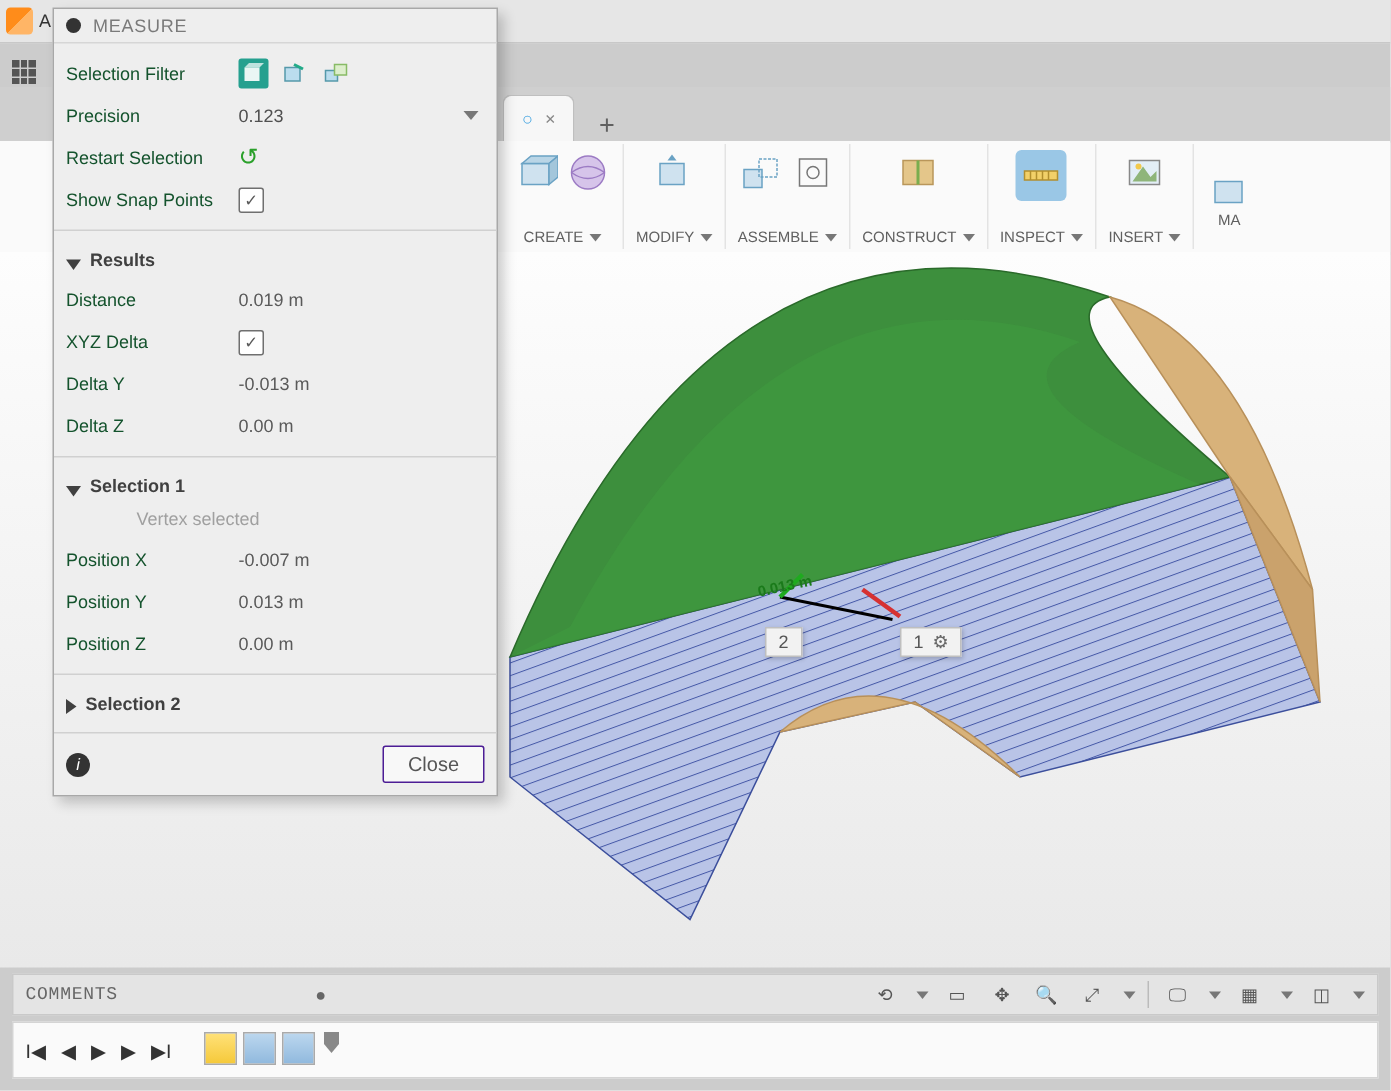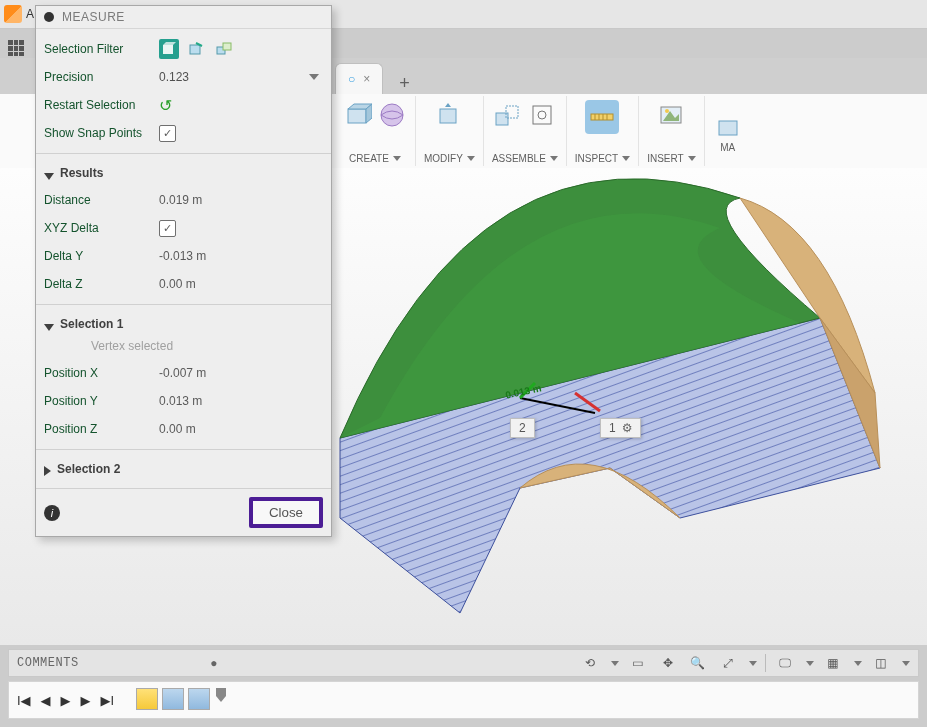--- a/index.html
+++ b/index.html
@@ -219,21 +219,21 @@
   }
   .info-circle {
     width: 16px; height: 16px; border-radius: 50%;
     background: #333; color: #fff;
     display: inline-flex; align-items: center; justify-content: center;
     font-style: italic;
     font-size: 11px;
   }
   .close-btn {
     padding: 4px 16px;
-    border: 4px solid #4c1d95;
+    border: 1px solid #4c1d95;
     background: #f8f8f8;
     color: #555;
     border-radius: 2px;
   }
 
   
   .model {
     position: absolute;
     left: 320px; top: 0; right: 0; bottom: 0;
   }
@@ -380,20 +380,32 @@
         </div>
         <div class="ribbon-icon">
           <svg width="28" height="28">
               <rect x="5" y="5" width="18" height="18" fill="none" stroke="#777"></rect>
               <circle cx="14" cy="14" r="4" fill="none" stroke="#777"></circle>
             </svg>
         </div>
       </div>
       <div class="ribbon-label">
           <span>ASSEMBLE</span>
+          <span class="caret-down"></span>
+        </div>
+    </div>
+    <div class="ribbon-group">
+      <div class="ribbon-icon">
+        <svg width="28" height="28">
+            <rect x="4" y="6" width="20" height="16" fill="#e4c68a" stroke="#b9965a"></rect>
+            <line x1="14" y1="6" x2="14" y2="22" stroke="#7aad4e" stroke-width="2"></line>
+          </svg>
+      </div>
+      <div class="ribbon-label">
+          <span>CONSTRUCT</span>
           <span class="caret-down"></span>
         </div>
     </div>
     <div class="ribbon-group">
       <div class="ribbon-icon inspect-active">
         <svg width="28" height="28">
             <rect x="3" y="11" width="22" height="6" fill="#f2d069" stroke="#b28f2e"></rect>
             <line x1="7" y1="11" x2="7" y2="17" stroke="#b28f2e"></line>
             <line x1="11" y1="11" x2="11" y2="17" stroke="#b28f2e"></line>
             <line x1="15" y1="11" x2="15" y2="17" stroke="#b28f2e"></line>

